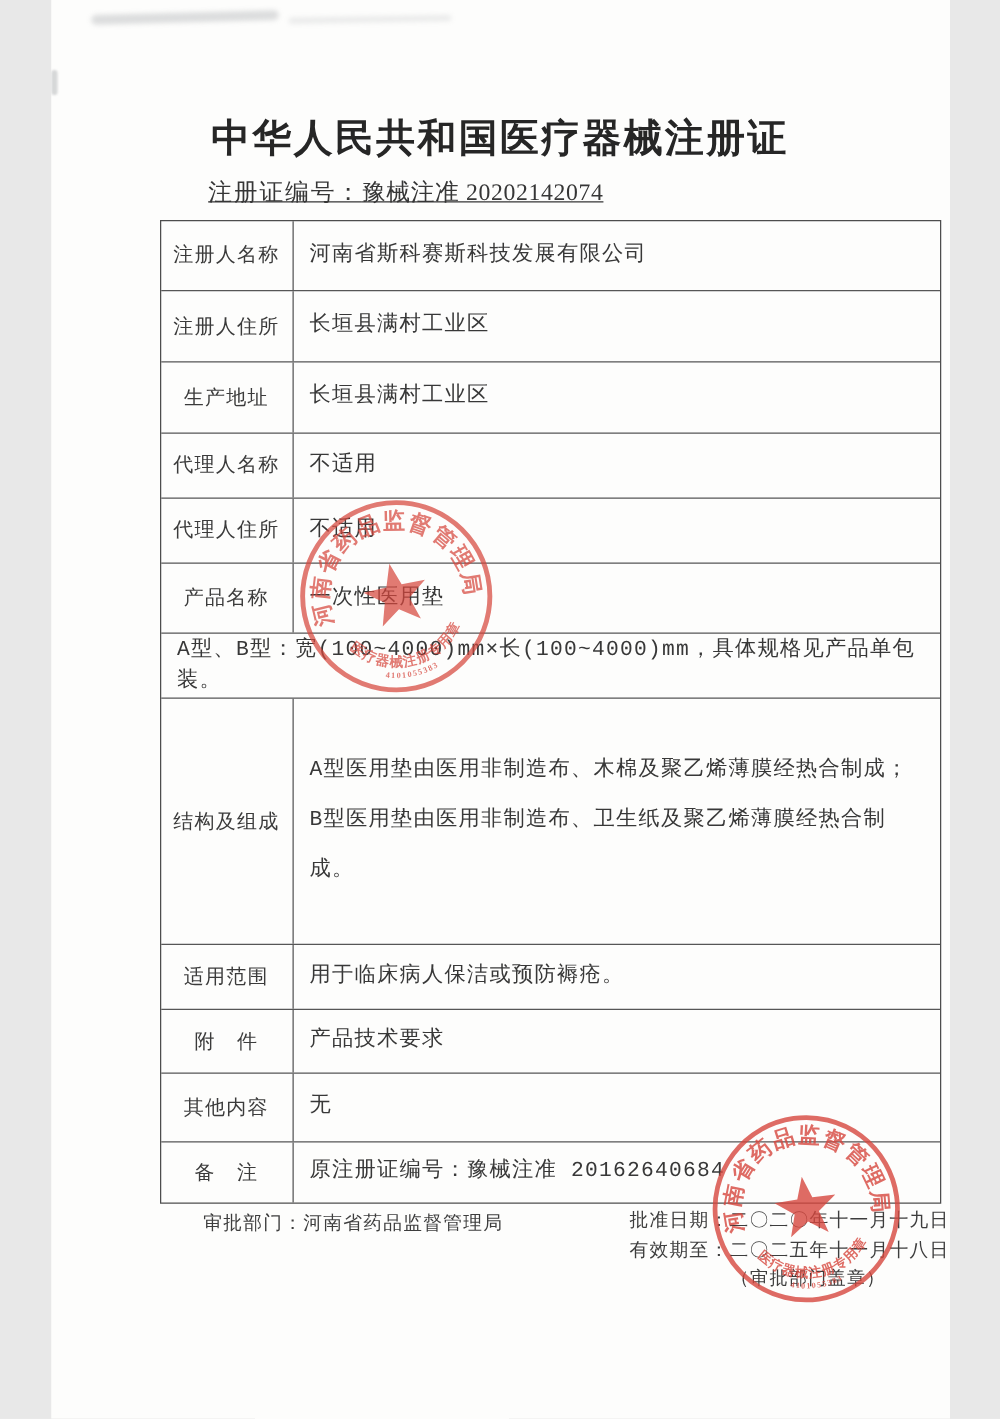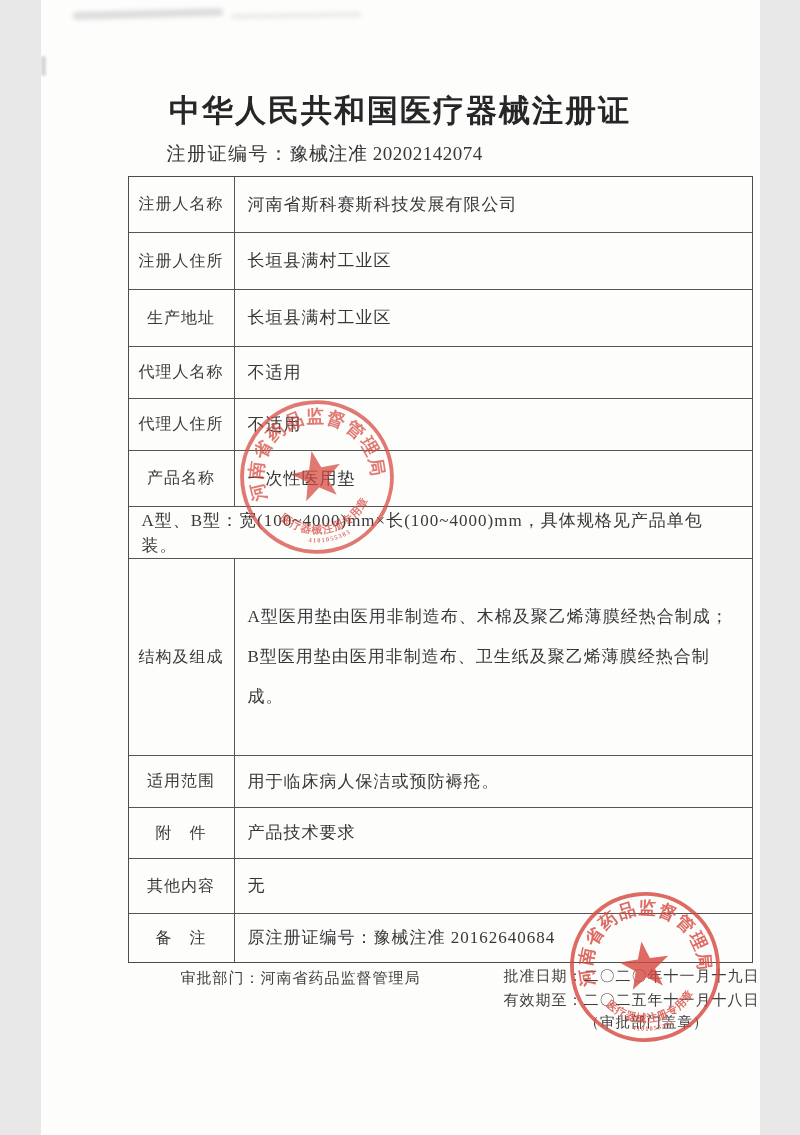--- a/index.html
+++ b/index.html
@@ -13,45 +13,45 @@
     color:#3a3a3a;
   }
   .title {
     position:absolute; top:90px; left:0; width:100%;
     text-align:center;
     font-size:31px; font-weight:bold; letter-spacing:2px;
     color:#262626;
   }
   .cert-line {
     position:absolute; top:141px; left:126px;
-    font-size:19px; letter-spacing:1.5px; color:#363636;
+    font-size:19px; letter-spacing:1.5px; color:#363636;text-decoration:underline;
   }
   .cert-line .num { letter-spacing:0.5px; }
   .reg-table {
     position:absolute; left:87px; top:176px; width:625px;
     border:1px solid #4d4d4d;
     box-sizing:border-box;
   }
   .row { display:flex; border-bottom:1px solid #565656; box-sizing:border-box; }
   .row:last-child { border-bottom:none; }
   .lab {
     width:106px; flex:0 0 106px;
     border-right:1px solid #565656;
     display:flex; align-items:center; justify-content:center;
     font-size:16px; letter-spacing:1px; color:#3b3b3b;
     text-align:right; box-sizing:border-box;
   }
   .val {
     flex:1; display:flex; align-items:center;
     padding:2px 16px 2px 13px;
     font-size:17px; letter-spacing:1px; line-height:28px;
-    color:#383838; box-sizing:border-box;
+    color:#383838; box-sizing:border-box;font-family:Liberation Mono, monospace;
   }
   .footer-text { position:absolute; font-size:15px; letter-spacing:1px; color:#3d3d3d; }
-  .f-dept  { left:140px; top:969px; }
+  .f-dept  { left:122px; top:969px; }
   .f-date  { left:463px; top:967px; }
   .f-valid { left:463px; top:991px; }
   .f-sealnote { left:544px; top:1013px; font-size:14.5px; }
   .seal { position:absolute; z-index:5; }
   .seal text { font-family:"Liberation Serif","DejaVu Serif",serif; font-weight:bold; }
   .seal-1 { left:198px; top:399px; }
   .seal-2 { left:528px; top:891px; }
   .smudge { position:absolute; background:#a7aaad; border-radius:4px; filter:blur(2px); }
   .smudge-a { left:32px;  top:10px; width:150px; height:8px; opacity:.38; transform:rotate(-1.5deg); }
   .smudge-b { left:190px; top:13px; width:130px; height:5px; opacity:.22; transform:rotate(-1deg); }

